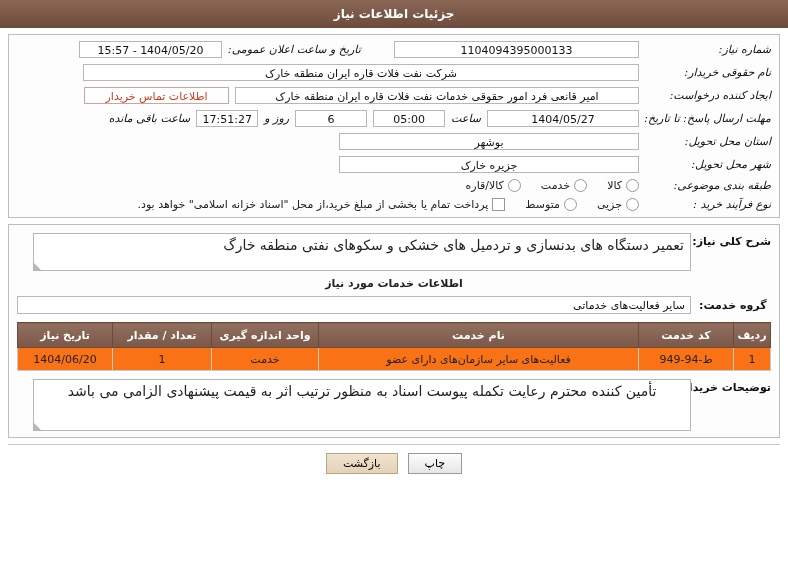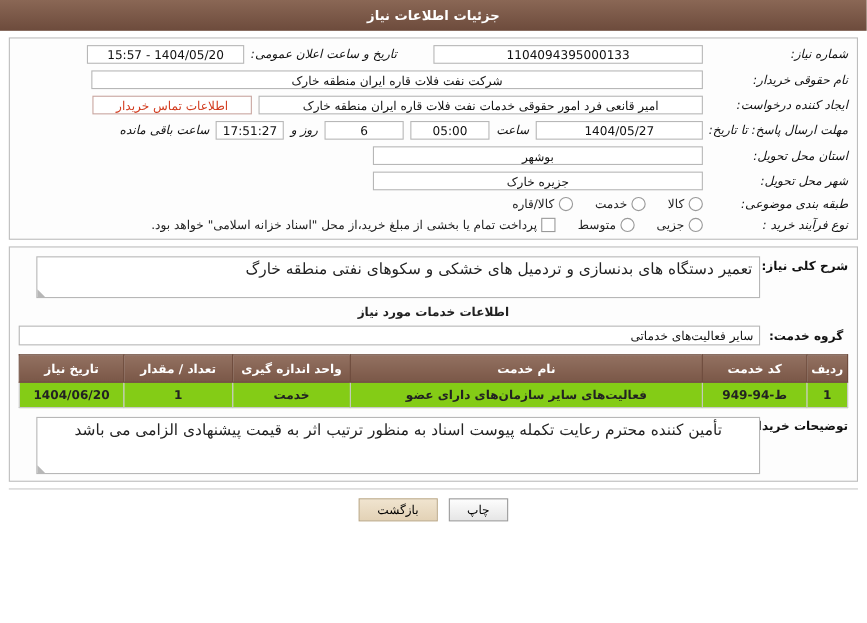--- a/index.html
+++ b/index.html
@@ -153,22 +153,21 @@
     color:#fff;
     border:1px solid #6d4b3c;
     height:22px;
     font-weight:bold;
     text-align:center;
   }
   tbody td{
     border:1px solid #c9c9c9;
     height:20px;
     text-align:center;
-    background:#84cc16;
-    font-weight:bold;
+    background:#f97316;
   }
   
   .footer{
     border-top:1px solid #c9c9c9;
     padding-top:8px;
     display:flex;
     justify-content:center;
     gap:10px;
     position:relative;
     z-index:2;

